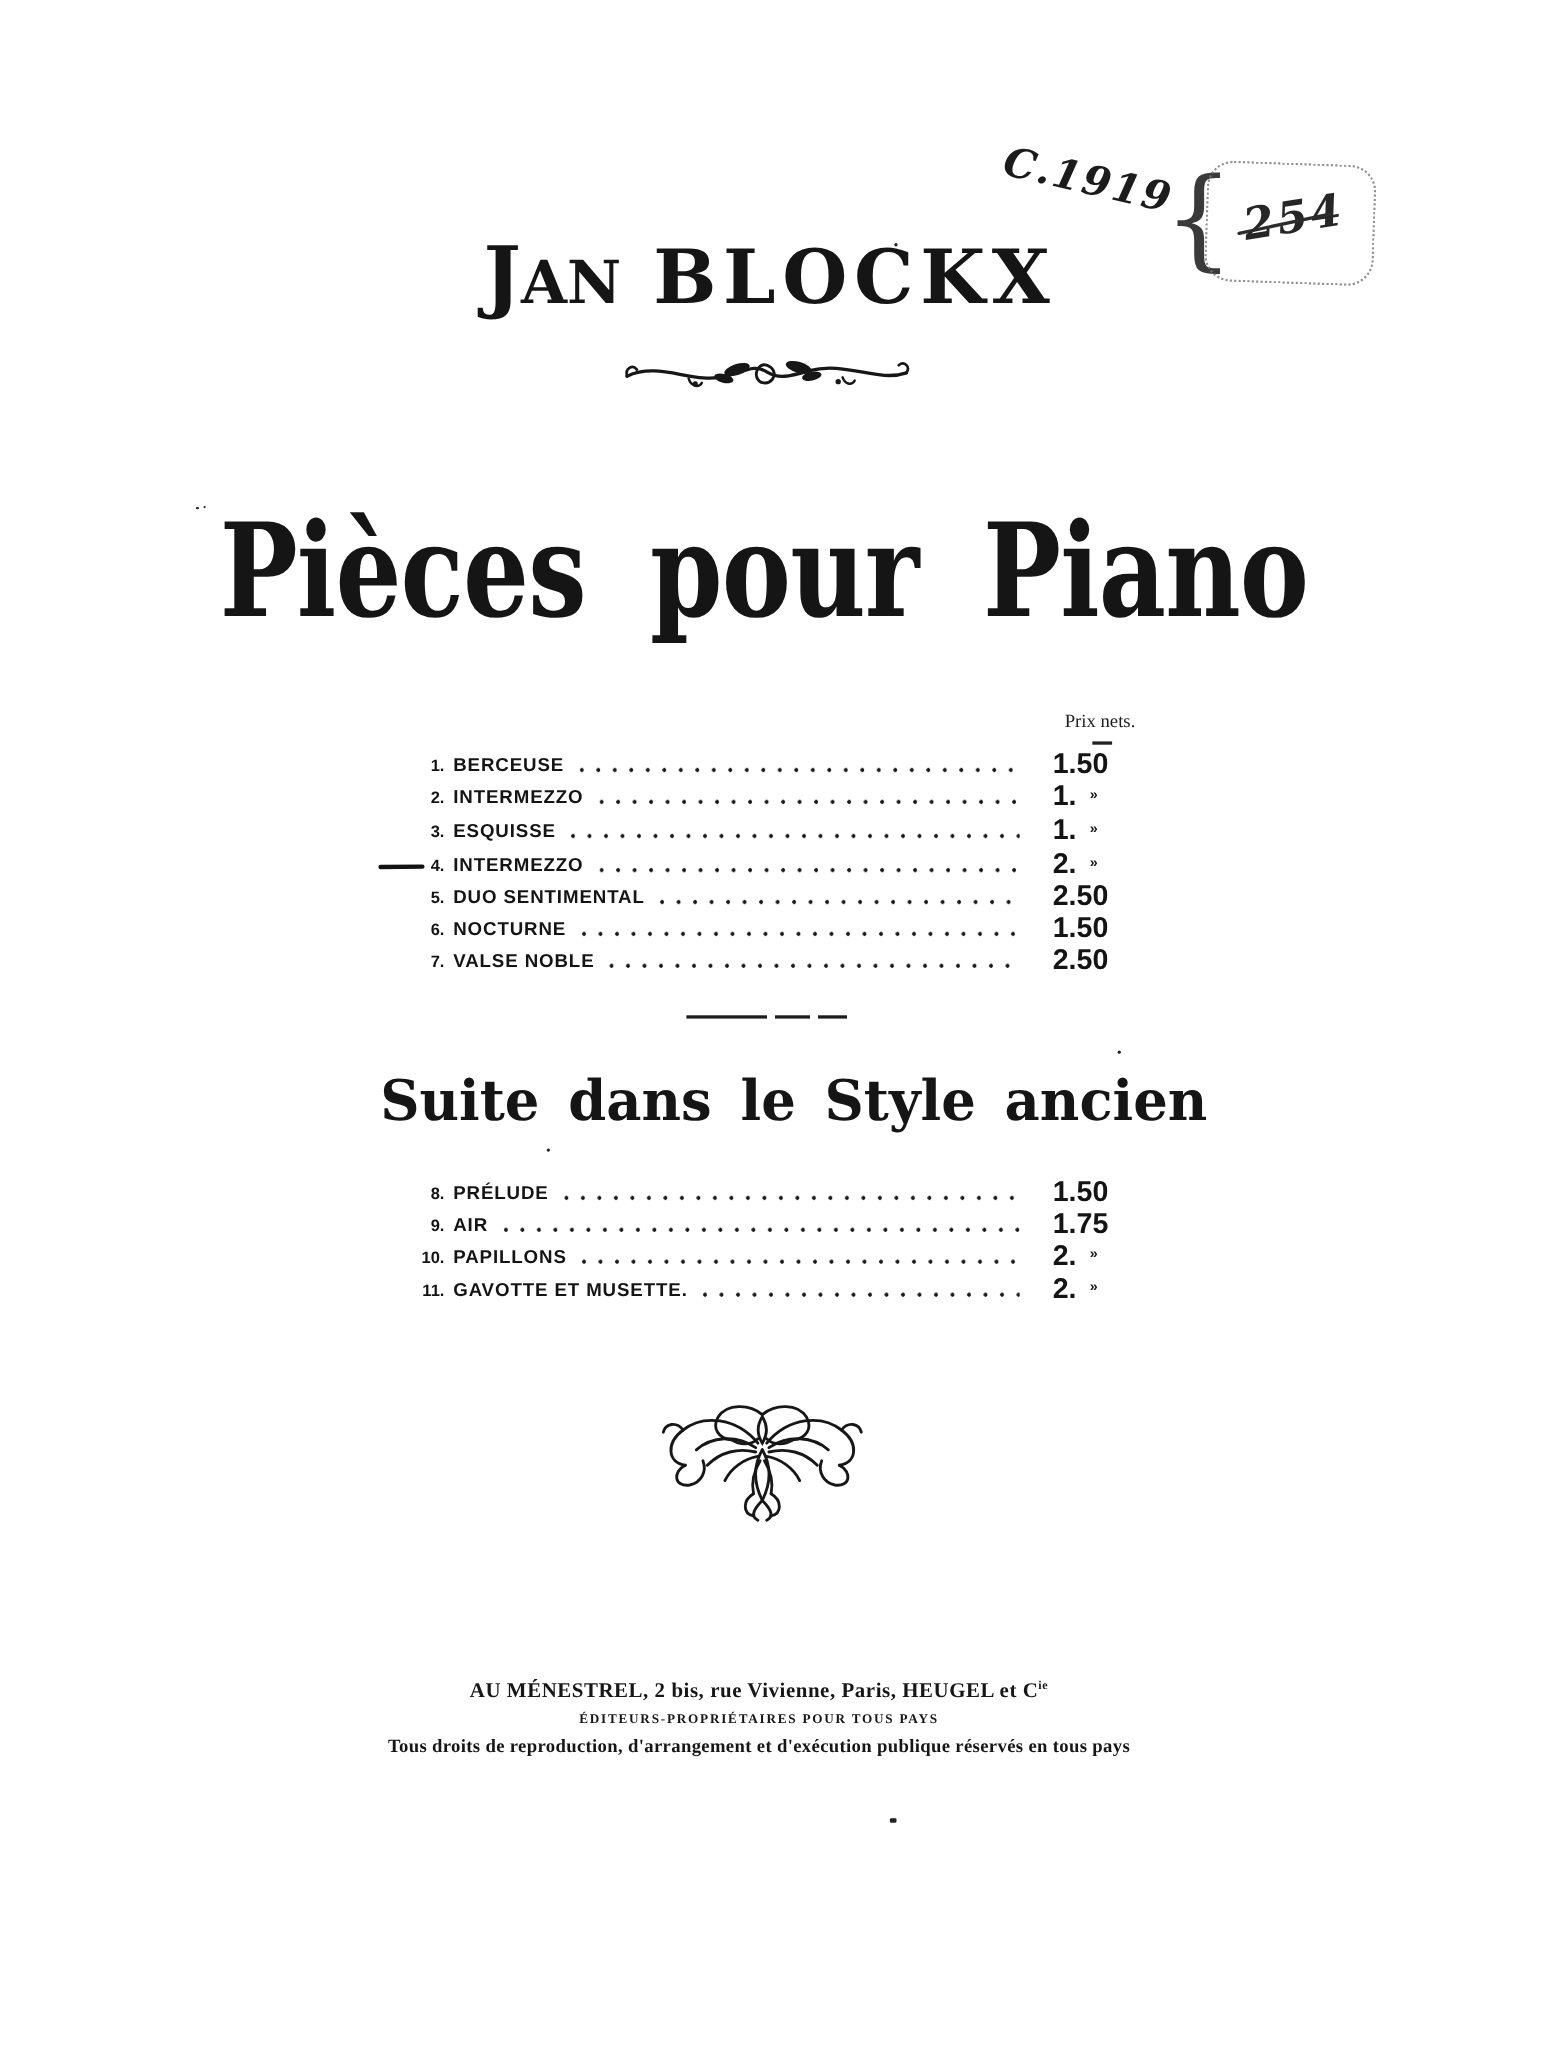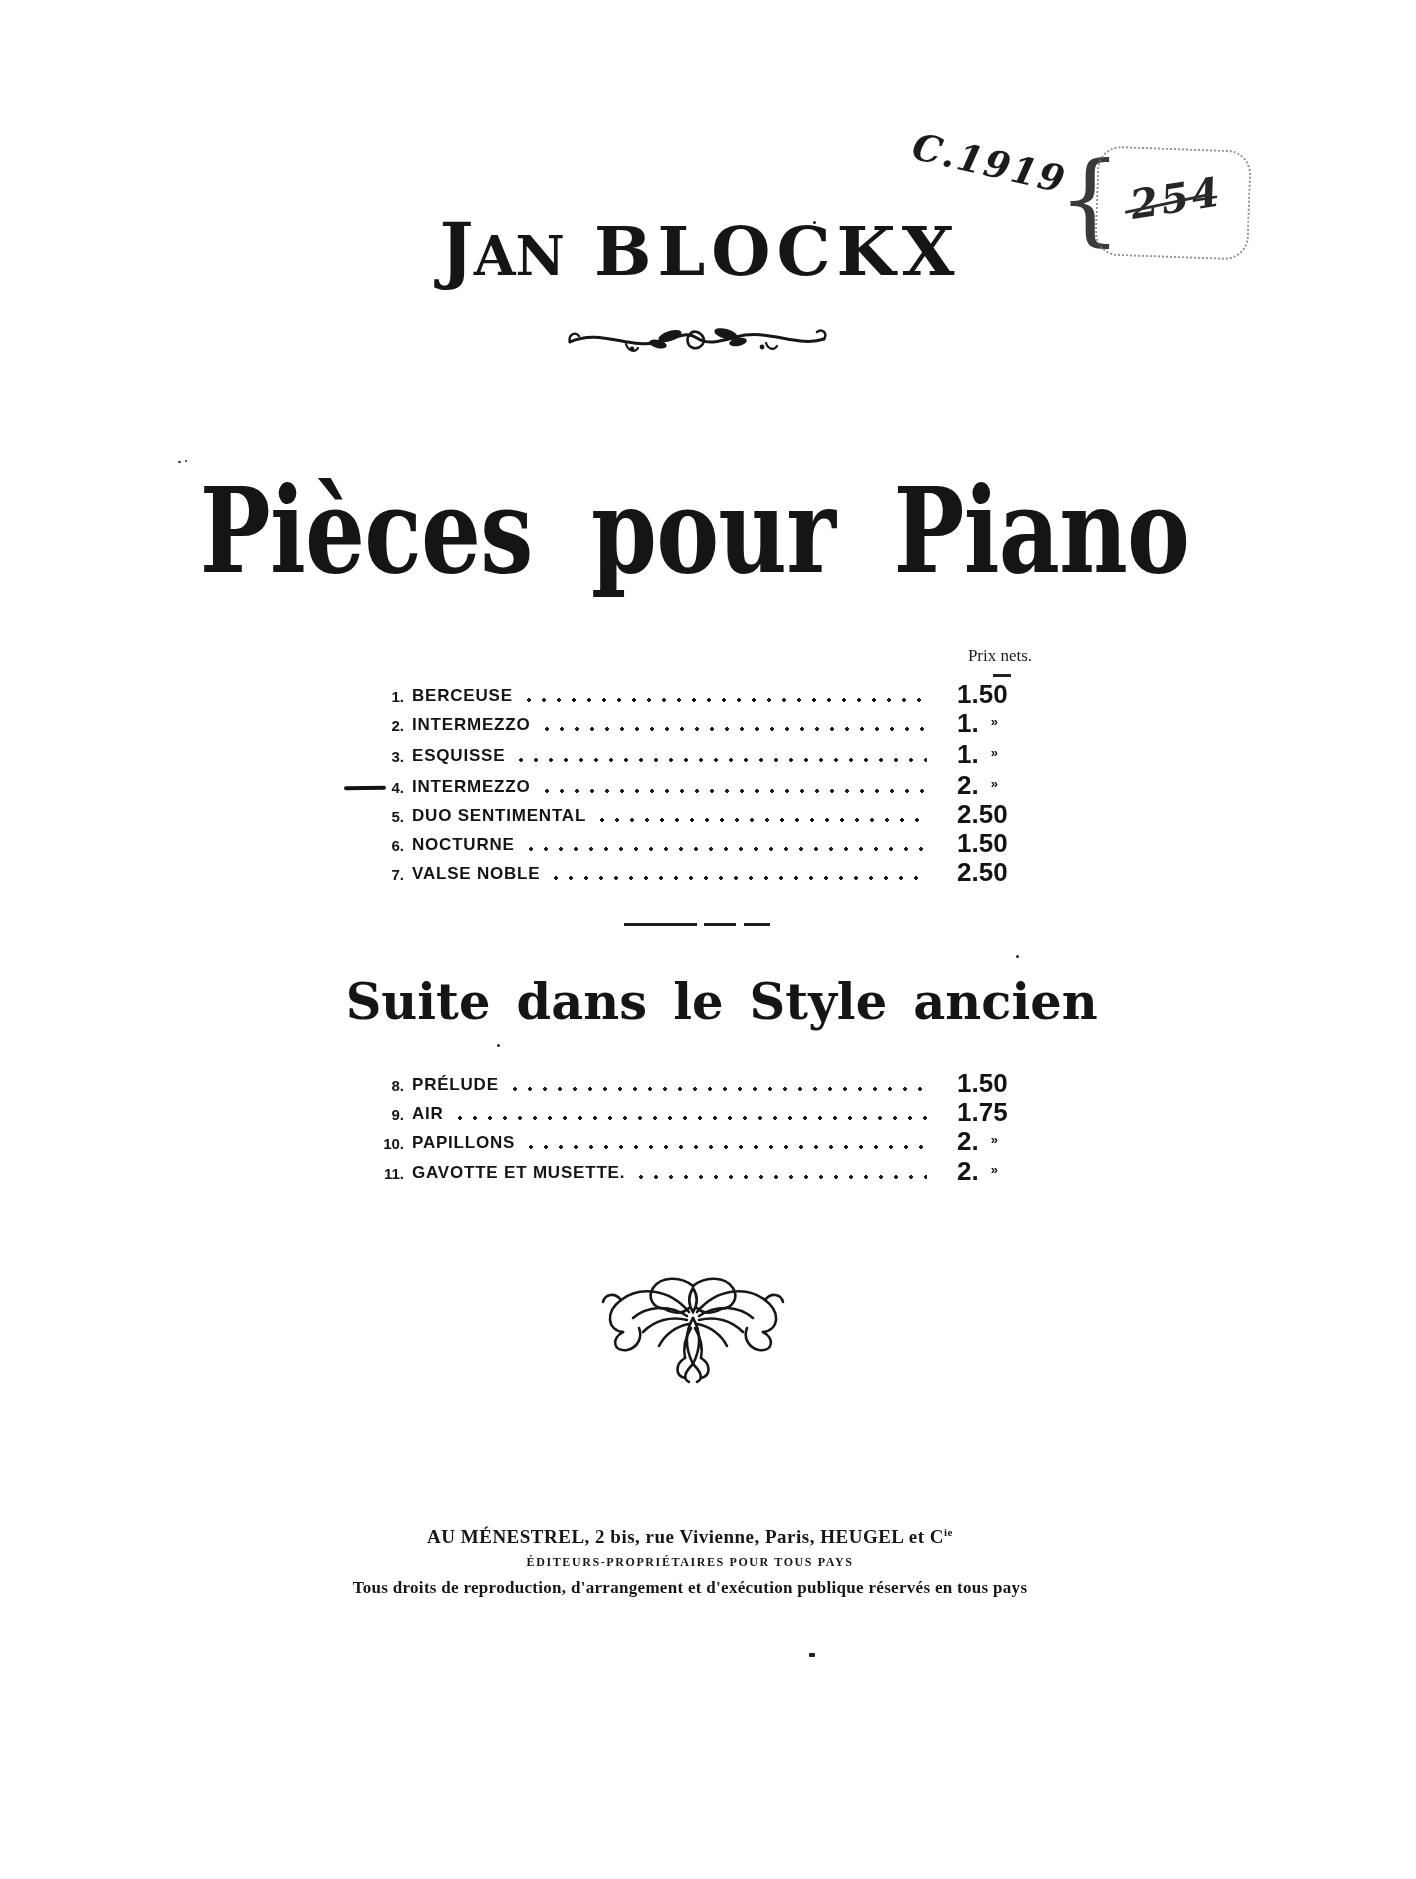--- a/index.html
+++ b/index.html
@@ -39,21 +39,21 @@
     position:absolute; left:0; top:214px; width:1400px; text-align:center;
     font-weight:bold; white-space:nowrap; line-height:1;
   }
   .composer .initial{font-size:72px;}
   .composer .rest{font-size:54px;}
   .composer .first-group{margin-right:29px;}
   .composer .last{font-size:68px; letter-spacing:6px;margin-top:45px;}
   .flourish{position:absolute; left:566px; top:318px;}
   
   .main-title{
-    position:absolute; left:0; top:472px; width:1389px; text-align:center;
+    position:absolute; left:0; top:460px; width:1389px; text-align:center;
     font-weight:bold; font-size:118px; line-height:1; white-space:nowrap;
   }
   .main-title .squeeze{display:inline-block; transform:scaleX(.8); letter-spacing:-1px; word-spacing:.28em;}
   
   .price-header{
     position:absolute; left:945px; top:646px; width:110px; text-align:center;
     font-size:17px; font-family:"Liberation Serif", serif; color:#1c1c1c;
   }
   .price-header-dash{
     position:absolute; left:993px; top:674px; width:18px; height:0;

